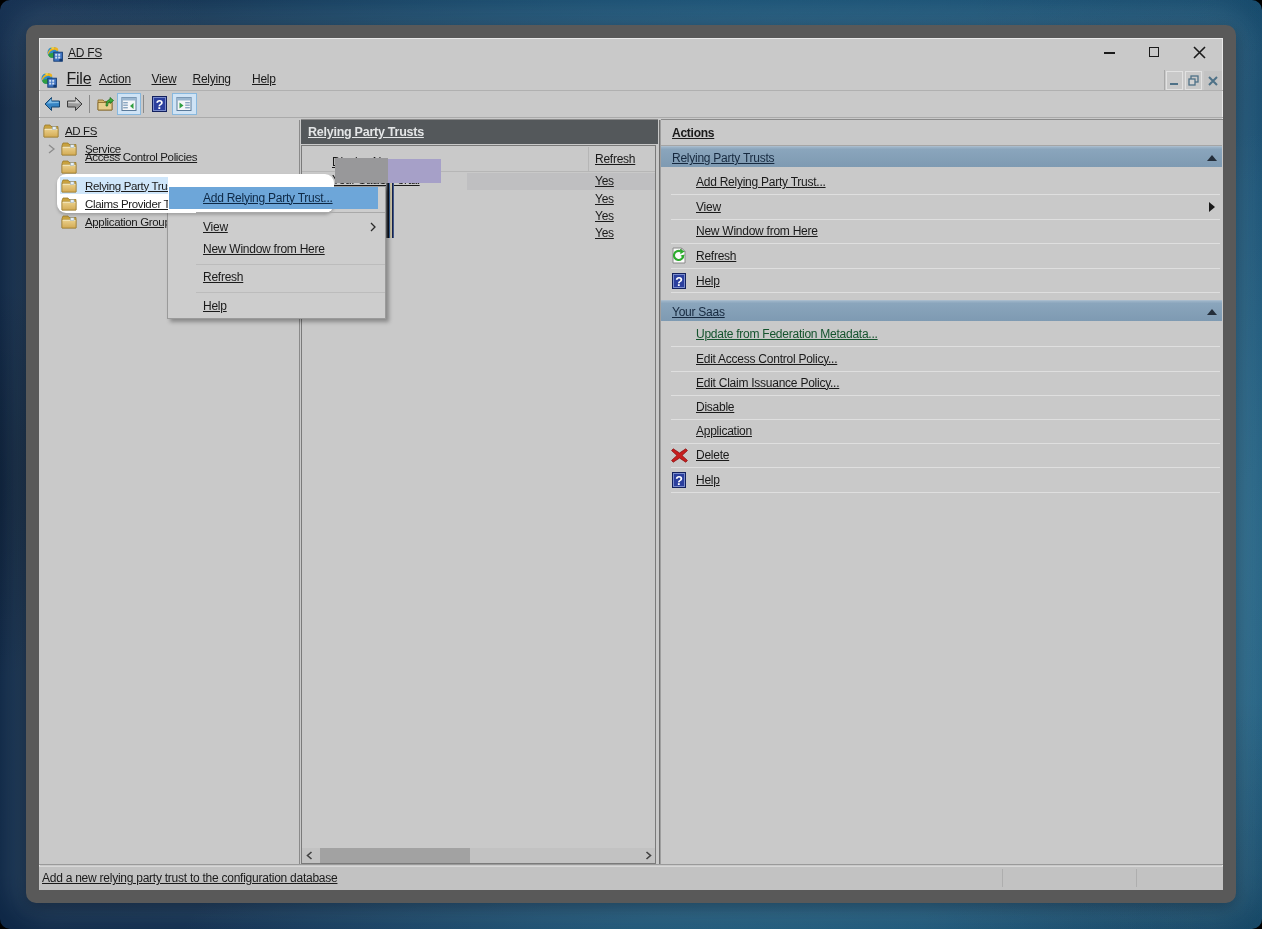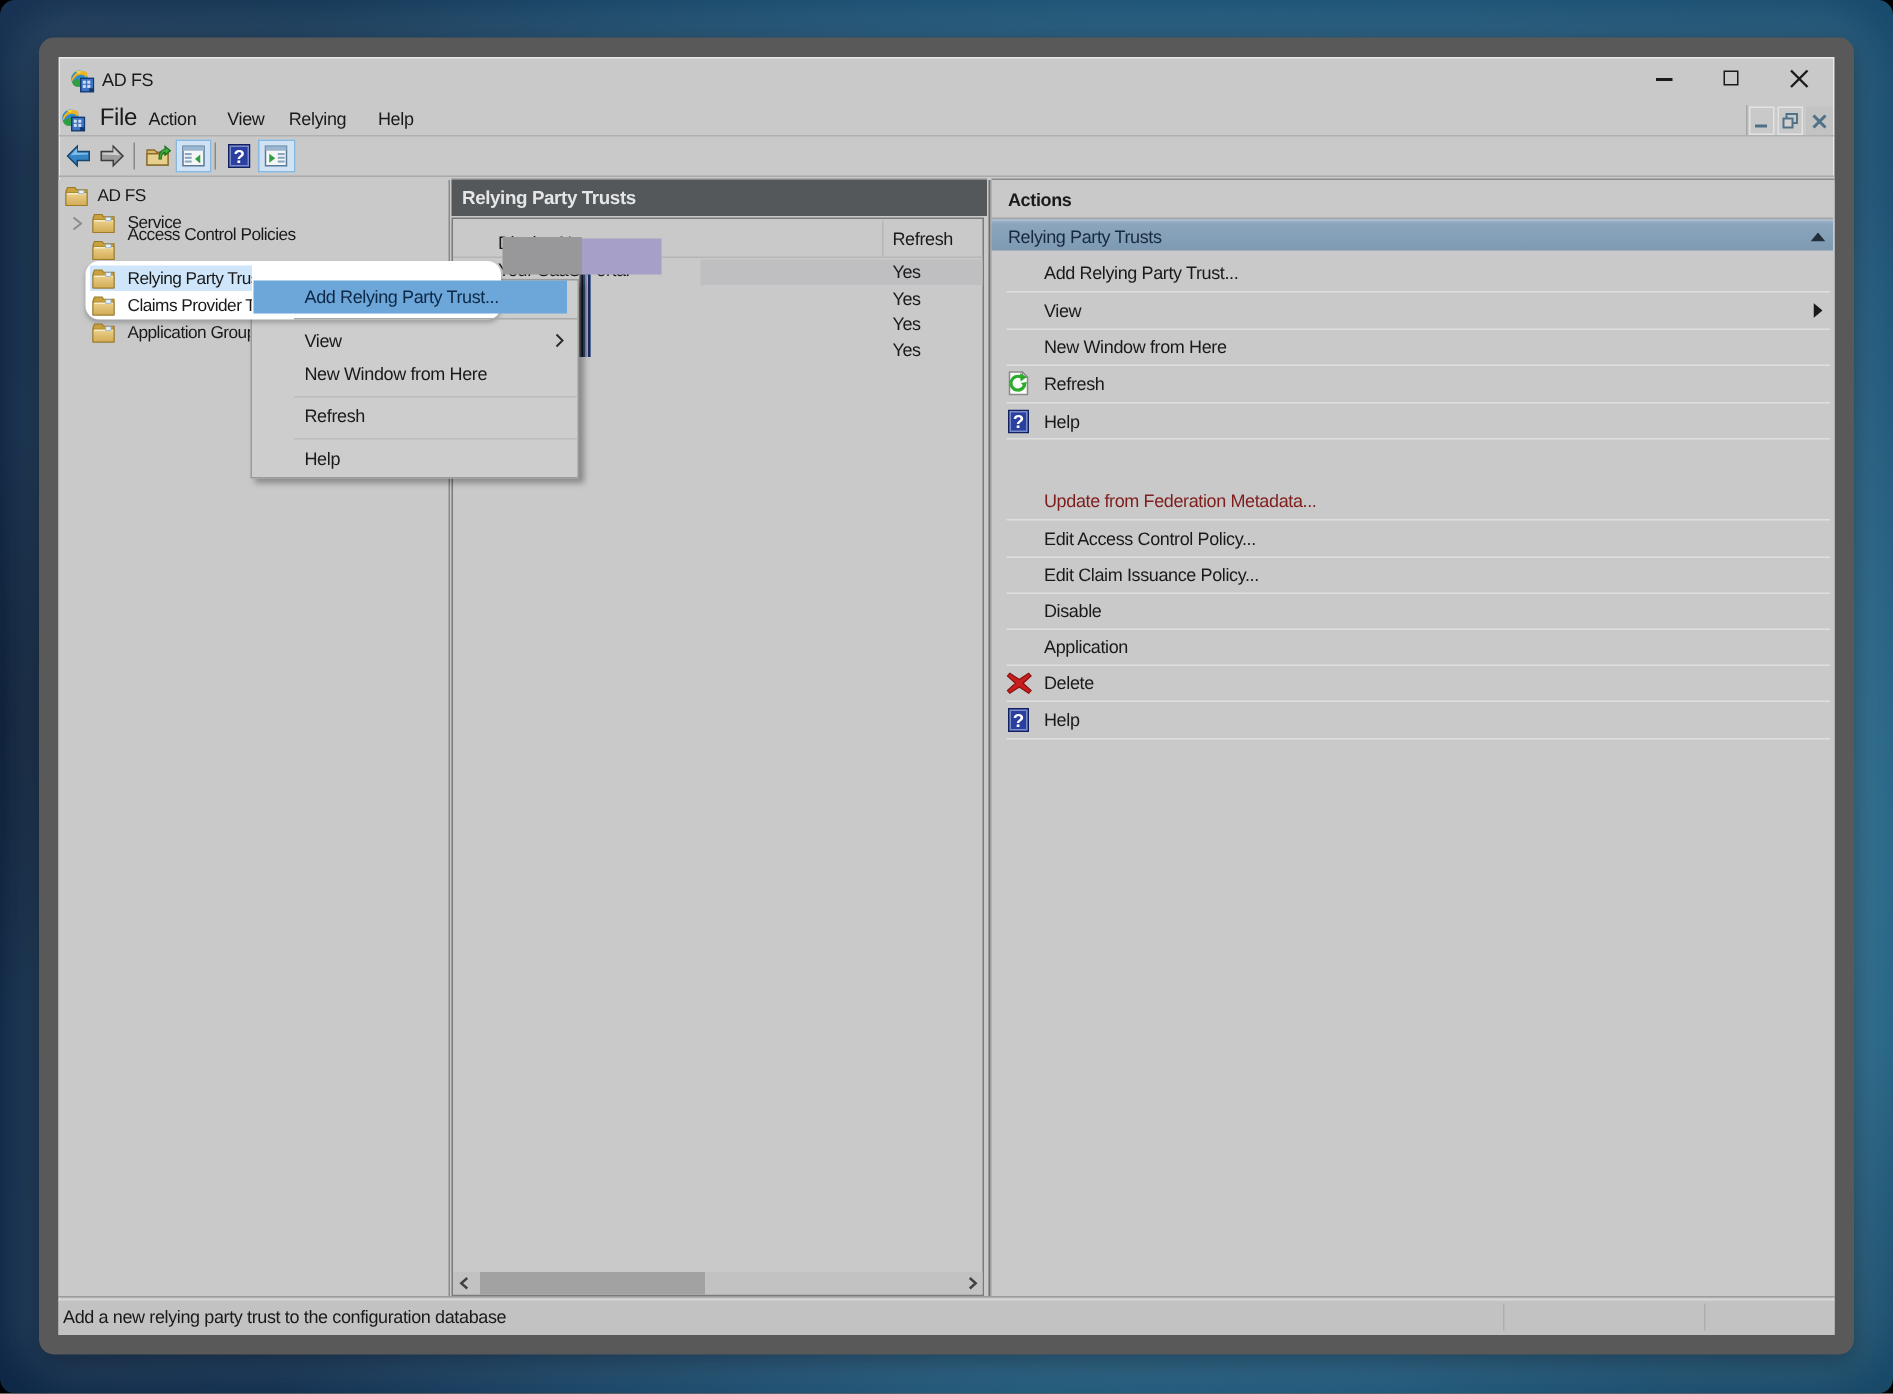--- a/index.html
+++ b/index.html
@@ -24,21 +24,21 @@
 .glow {
   position:absolute; left:7px; top:5px; width:1248px; height:918px;
   border-radius:45px; background:rgba(195,225,235,0.11); filter:blur(11px);
 }
 .win {
   position:absolute; left:26px; top:25px; width:1210px; height:878px;
   border:13px solid #595959; border-radius:10px; background:#c9c9c9;
   box-shadow:0 5px 16px rgba(0,0,12,0.30), inset 0 0 0 1px rgba(238,238,238,0.85);
 }
 .c { position:absolute; } 
-.t { position:absolute; white-space:nowrap; font-size:12px; letter-spacing:-0.25px; color:#1a1a1a; transform:translateY(-50%); }
+.t { position:absolute; white-space:nowrap; font-size:12px; letter-spacing:-0.25px; color:#1a1a1a; transform:translateY(-50%);text-decoration:underline; }
 .tr { font-size:11.5px !important; letter-spacing:-0.35px !important; }
 .b { font-weight:bold; }
 
 
 .hline { position:absolute; height:1px; background:#b0b0b0; }
 .vline { position:absolute; width:1px; background:#9a9a9a; }
 
 .treepanel { position:absolute; left:0; top:82px; width:259px; height:744px; background:#c9c9c9; }
 .midheader { position:absolute; left:262px; top:82px; width:357px; height:24px; background:#54585b; }
 .listview  { position:absolute; left:262px; top:107px; width:355px; height:719px; border:1px solid #7a7a7a; background:#c9c9c9; }
@@ -254,21 +254,27 @@
   </svg>
   <div class="t" style="left:657px;top:217.5px">Refresh</div>
   <div class="hline" style="left:632px;top:230px;width:549px;background:#dfdfdf"></div>
   <svg class="c" style="left:633px;top:235px" width="14" height="16" viewBox="0 0 14 16">
     <rect x="0.5" y="0.5" width="13" height="15" fill="#2b3f9e" stroke="#12205e" stroke-width="1"></rect>
     <rect x="1.5" y="1.5" width="11" height="13" fill="none" stroke="#7a8ccc" stroke-width="1"></rect>
     <text x="7" y="12.5" font-size="12.5" font-weight="bold" fill="#ffffff" text-anchor="middle" font-family="Liberation Sans">?</text>
   </svg>
   <div class="t" style="left:657px;top:243px">Help</div>
   <div class="hline" style="left:632px;top:253.5px;width:549px;background:#dfdfdf"></div>
-  <div class="t" style="left:657px;top:296px;color:#7f1d1d">Update from Federation Metadata...</div>
+  <div class="band" style="left:622px;top:262px;width:561px">
+        <span class="t" style="left:11px;top:11px;color:#16293f">Your Saas</span>
+    <svg class="c" style="left:546px;top:8px" width="10" height="6" viewBox="0 0 10 6">
+          <path d="M0 6 L5 0 L10 6 Z" fill="#242e3a"></path>
+        </svg>
+  </div>
+  <div class="t" style="left:657px;top:296px;color:#14532d">Update from Federation Metadata...</div>
   <div class="hline" style="left:632px;top:308px;width:549px;background:#dfdfdf"></div>
   <div class="t" style="left:657px;top:320.5px">Edit Access Control Policy...</div>
   <div class="hline" style="left:632px;top:332.5px;width:549px;background:#dfdfdf"></div>
   <div class="t" style="left:657px;top:344.5px">Edit Claim Issuance Policy...</div>
   <div class="hline" style="left:632px;top:356.5px;width:549px;background:#dfdfdf"></div>
   <div class="t" style="left:657px;top:368.5px">Disable</div>
   <div class="hline" style="left:632px;top:380.5px;width:549px;background:#dfdfdf"></div>
   <div class="t" style="left:657px;top:392.5px">Application</div>
   <div class="hline" style="left:632px;top:404.5px;width:549px;background:#dfdfdf"></div>
   <svg class="c" style="left:632px;top:410px" width="17" height="15" viewBox="0 0 17 15">

